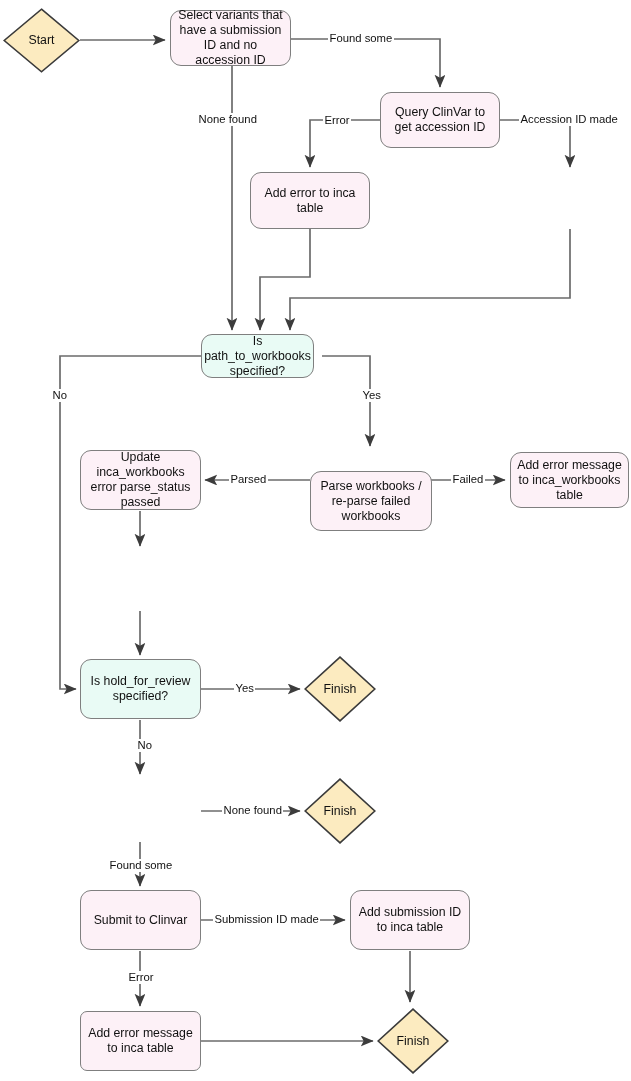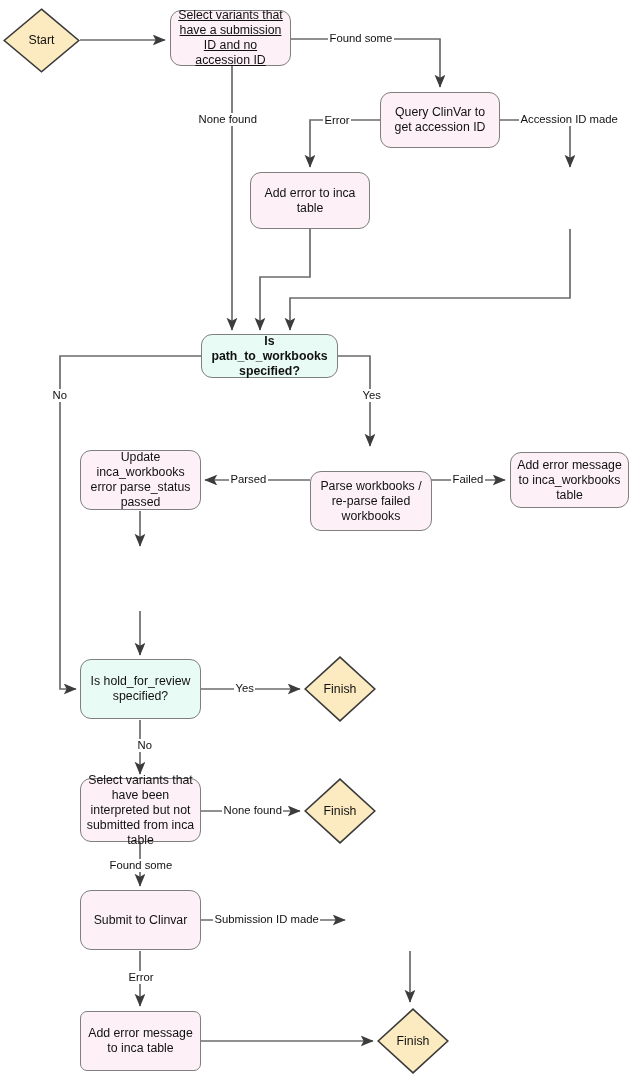--- a/index.html
+++ b/index.html
@@ -128,34 +128,34 @@
     </g>
   </svg>
 
   <div class="node term" style="left:3px; top:8px; width:77px; height:65px;">
     <svg class="dia" viewBox="0 0 77 65" preserveAspectRatio="none">
       <polygon points="38.5,1.2 75.8,32.5 38.5,63.8 1.2,32.5" fill="#fcebc0" stroke="#3a3a3a" stroke-width="1.6"></polygon>
     </svg>
     <span class="lbl">Start</span>
   </div>
 
-  <div class="node proc" style="left:170px; top:10px; width:121px; height:56px;text-decoration:underline;">
+  <div class="node proc" style="left:170px; top:10px; width:121px; height:56px;">
     <span>Select variants that have a submission ID and no accession ID</span>
   </div>
 
   <div class="node proc" style="left:380px; top:92px; width:120px; height:56px;">
     <span>Query ClinVar to get accession ID</span>
   </div>
 
   <div class="node proc" style="left:250px; top:172px; width:120px; height:57px;">
     <span>Add error to inca table</span>
   </div>
 
 
-  <div class="node dec" style="left:201px; top:334px; width:137px; height:44px;font-weight:bold;">
+  <div class="node dec" style="left:201px; top:334px; width:113px; height:44px;">
     <span>Is path_to_workbooks specified?</span>
   </div>
 
   <div class="node proc" style="left:310px; top:471px; width:122px; height:60px;">
     <span>Parse workbooks / re-parse failed workbooks</span>
   </div>
 
   <div class="node proc" style="left:80px; top:450px; width:121px; height:60px;">
     <span>Update inca_workbooks error parse_status passed</span>
   </div>
@@ -169,35 +169,35 @@
     <span>Is hold_for_review specified?</span>
   </div>
 
   <div class="node term" style="left:304px; top:656px; width:72px; height:66px;">
     <svg class="dia" viewBox="0 0 72 66" preserveAspectRatio="none">
       <polygon points="36,1.2 70.8,33 36,64.8 1.2,33" fill="#fcebc0" stroke="#3a3a3a" stroke-width="1.6"></polygon>
     </svg>
     <span class="lbl">Finish</span>
   </div>
 
-  <div class="node proc" style="left:80px; top:778px; width:121px; height:64px;">
-    <span>Select variants that have been interpreted but not submitted from inca table</span>
-  </div>
 
   <div class="node term" style="left:304px; top:778px; width:72px; height:66px;">
     <svg class="dia" viewBox="0 0 72 66" preserveAspectRatio="none">
       <polygon points="36,1.2 70.8,33 36,64.8 1.2,33" fill="#fcebc0" stroke="#3a3a3a" stroke-width="1.6"></polygon>
     </svg>
     <span class="lbl">Finish</span>
   </div>
 
   <div class="node proc" style="left:80px; top:890px; width:121px; height:60px;">
     <span>Submit to Clinvar</span>
   </div>
 
+  <div class="node proc" style="left:350px; top:890px; width:120px; height:60px;">
+    <span>Add submission ID to inca table</span>
+  </div>
 
   <div class="node proc" style="left:80px; top:1011px; width:121px; height:60px;border-radius:7px;">
     <span>Add error message to inca table</span>
   </div>
 
   <div class="node term" style="left:377px; top:1008px; width:72px; height:66px;">
     <svg class="dia" viewBox="0 0 72 66" preserveAspectRatio="none">
       <polygon points="36,1.2 70.8,33 36,64.8 1.2,33" fill="#fcebc0" stroke="#3a3a3a" stroke-width="1.6"></polygon>
     </svg>
     <span class="lbl">Finish</span>

